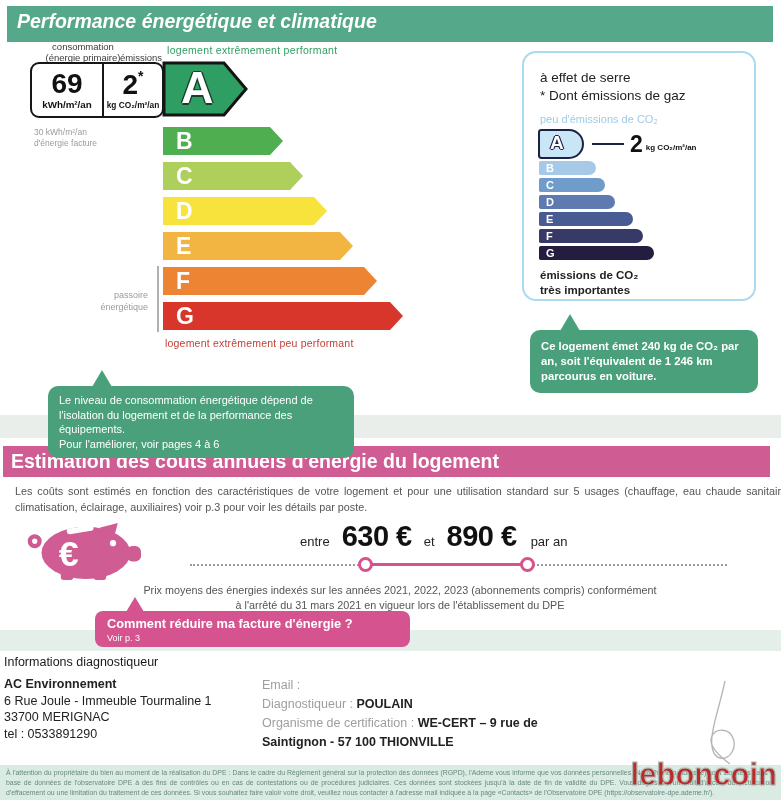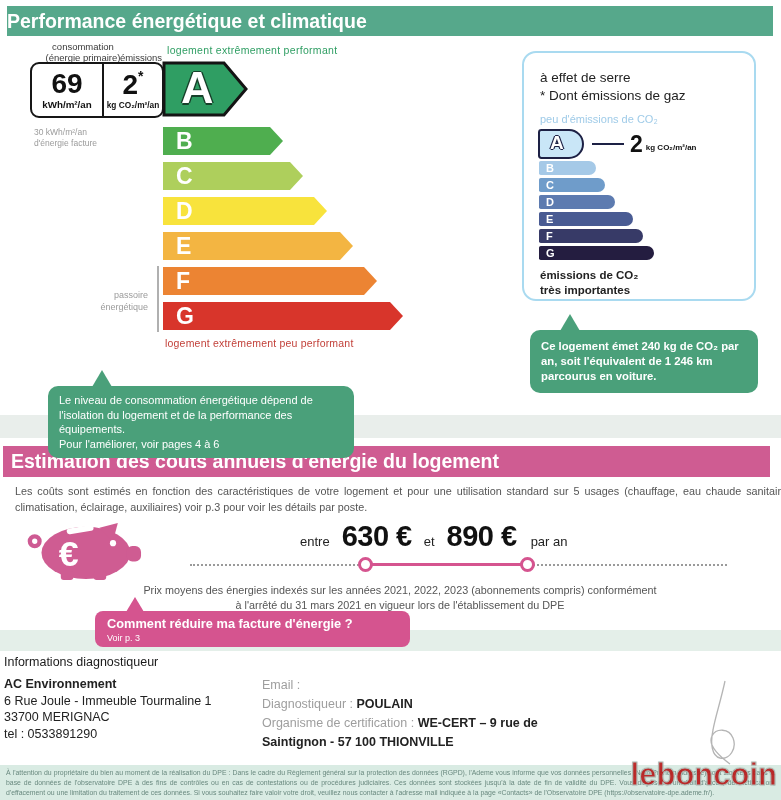--- a/index.html
+++ b/index.html
@@ -2,21 +2,21 @@
 <html><head>
 <meta charset="utf-8">
 <style>
   html,body{margin:0;padding:0;background:#fff;}
   #page{position:relative;width:781px;height:800px;background:#fff;overflow:hidden;
         font-family:"Liberation Sans",sans-serif;color:#222;}
   .abs{position:absolute;}
 
   
   .hdr{color:#fff;font-weight:700;font-size:19.5px;box-sizing:border-box;}
-  #hdr-energy{left:7px;top:6px;width:766px;height:30px;line-height:30px;}
+  #hdr-energy{left:7px;top:6px;width:766px;height:36px;line-height:30px;padding-left:10px;font-style:italic;}
   #lbl-conso{left:26px;top:41px;width:114px;text-align:center;font-size:9.5px;color:#3a3a3a;line-height:1.2;}
   #lbl-emis{left:112px;top:52px;width:58px;text-align:center;font-size:9.5px;color:#3a3a3a;}
   #lbl-best{left:167px;top:44px;font-size:10.5px;color:#2f9e63;letter-spacing:.3px;}
   #value-box{left:30px;top:62px;width:134px;height:56px;background:#fff;border:2.5px solid #161616;
              border-radius:9px;box-sizing:border-box;display:flex;z-index:3;text-align:center;}
   .vb-cell{display:flex;flex-direction:column;align-items:center;justify-content:center;box-sizing:border-box;}
   #vb-left{width:72px;border-right:2.5px solid #161616;}
   #vb-right{flex:1;}
   .vb-num{font-size:28px;font-weight:700;color:#111;line-height:1;}
   .vb-num sup{font-size:14px;top:-2px;position:relative;}

